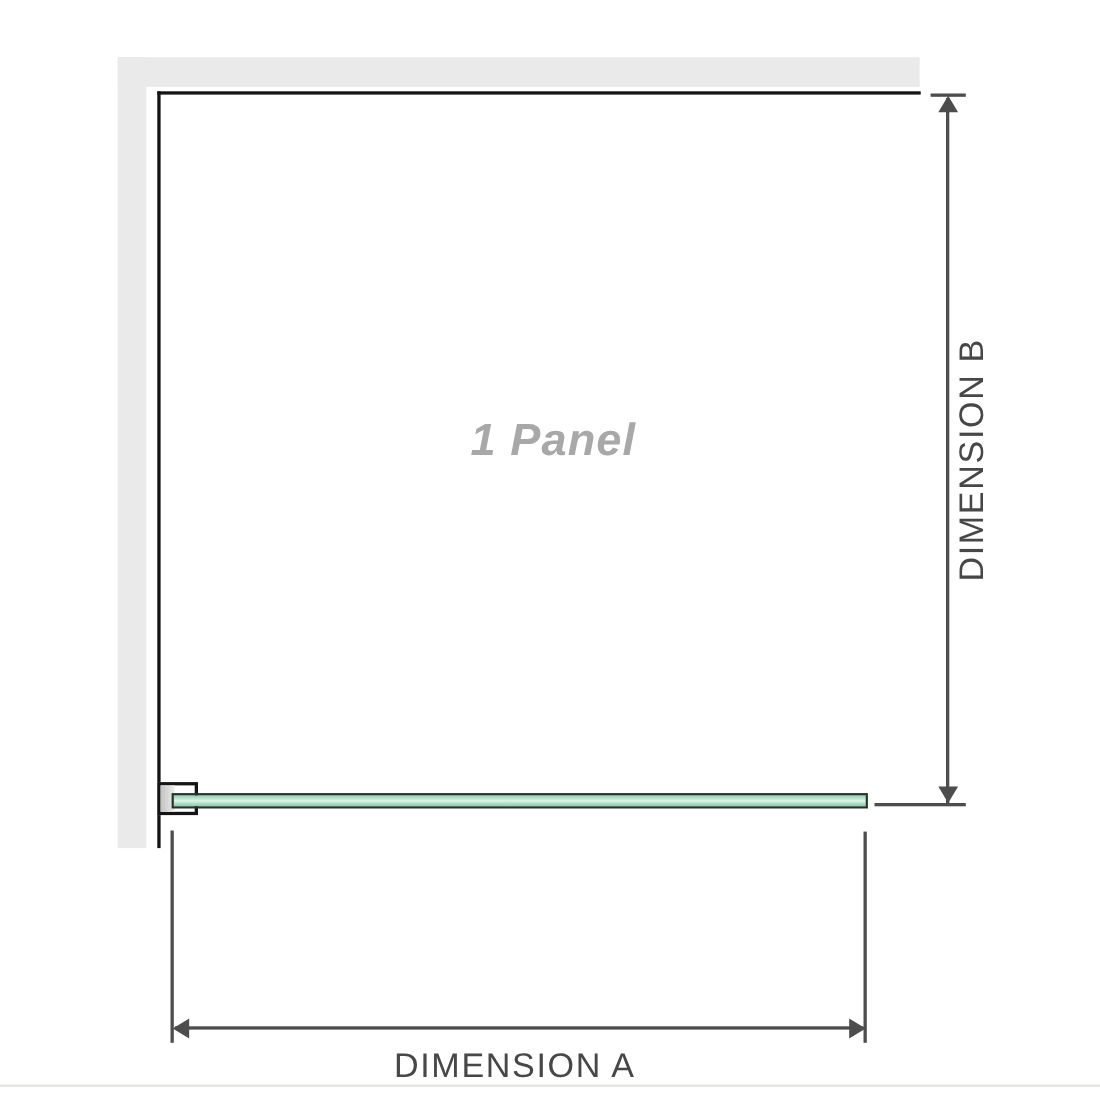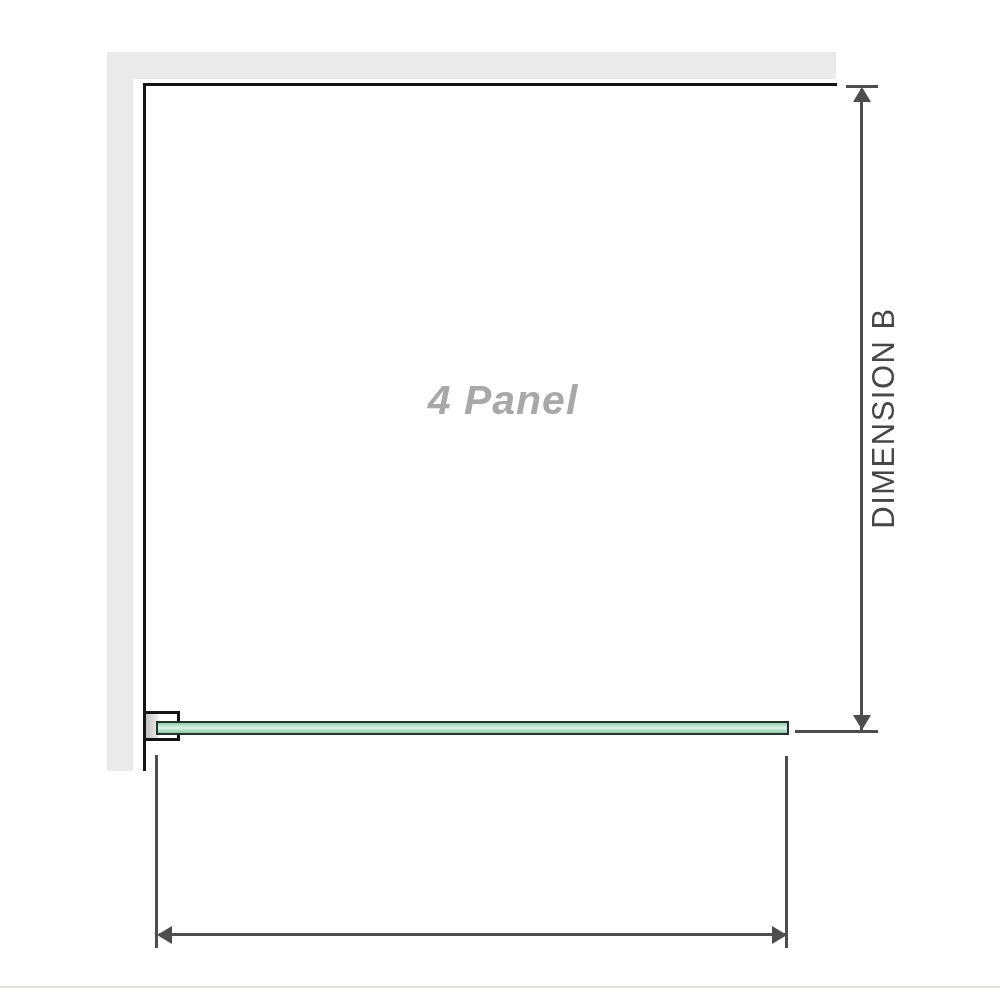--- a/index.html
+++ b/index.html
@@ -123,36 +123,37 @@
 <body>
 
 <div class="canvas">
 
   <div class="abs wall-top"></div>
   <div class="abs wall-left"></div>
 
   <div class="abs edge-top"></div>
   <div class="abs edge-left"></div>
 
-  <div class="abs panel-label">4 Panel</div>
+  <div class="abs panel-label">1 Panel</div>
 
   <div class="abs bracket">
     <div class="bracket-pad"></div>
   </div>
 
   <div class="abs glass"></div>
 
   <div class="abs dim dimb-tick-top"></div>
   <div class="abs dim dimb-tick-bottom"></div>
   <div class="abs dim dimb-line"></div>
   <div class="abs arr arr-up"></div>
   <div class="abs arr arr-down"></div>
   <div class="abs dim-label dimb-label">DIMENSION B</div>
 
   <div class="abs dim dima-ext-left"></div>
   <div class="abs dim dima-ext-right"></div>
   <div class="abs dim dima-line"></div>
   <div class="abs arr arr-left"></div>
   <div class="abs arr arr-right"></div>
+  <div class="abs dim-label dima-label">DIMENSION A</div>
 
   <div class="abs baseline"></div>
 
 </div>
 
 </body></html>

